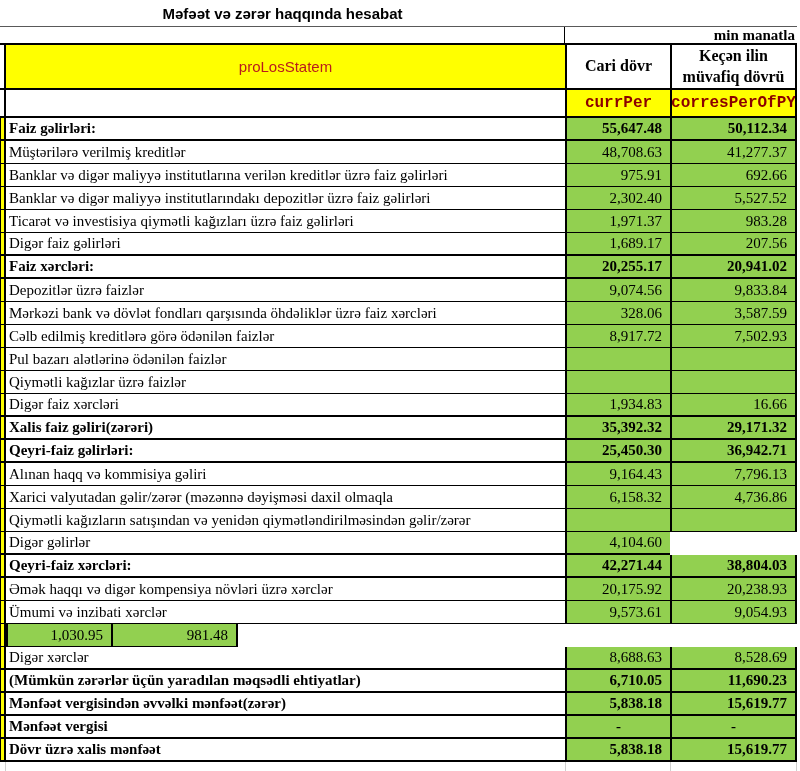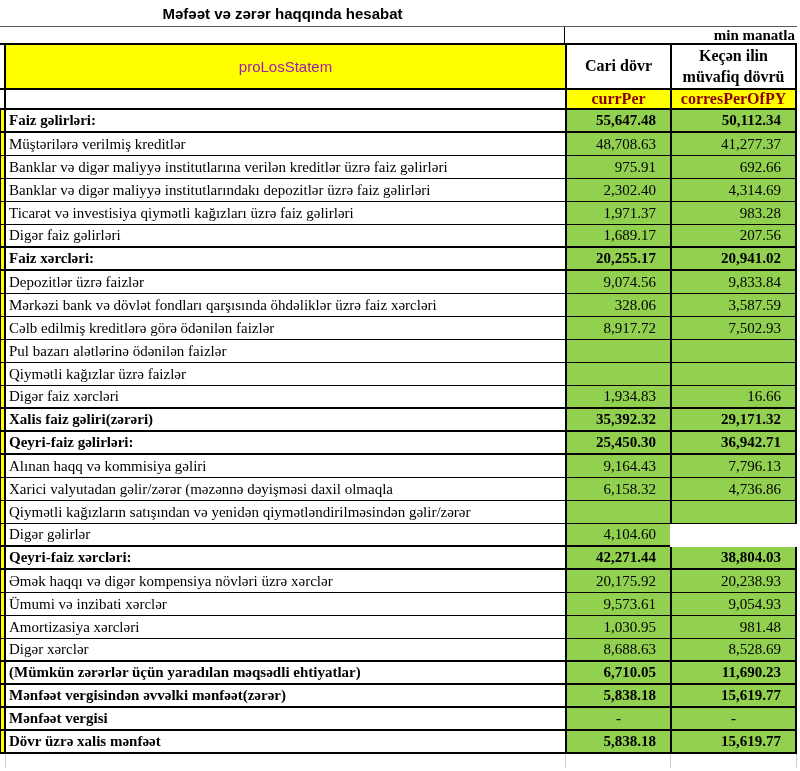--- a/index.html
+++ b/index.html
@@ -39,46 +39,46 @@
   .c-curr{width:105px;border-left:2px solid #000;}
   .c-prev{width:127px;border-left:2px solid #000;border-right:2px solid #000;}
 
   
   .head-row{height:47px;border-top:2px solid #000;}
   .head-row .cell{border-bottom:2px solid #000;}
   .head-row .c-strip{background:#fff;border-right:2px solid #000;}
   .head-row .c-label{
     background:var(--yellow);justify-content:center;
     font-family:"Liberation Sans","DejaVu Sans",sans-serif;
-    font-size:15px;color:#a21caf;
+    font-size:15px;color:#b91c1c;
   }
   .head-row .c-curr,.head-row .c-prev{
     background:#fff;justify-content:center;text-align:center;
     font-weight:bold;font-size:16px;line-height:1.3;
   }
 
   
-  .code-row{height:20px;}
+  .code-row{height:28px;font-family:Liberation Mono, monospace;}
   .code-row .cell{border-bottom:2px solid #000;}
   .code-row .c-strip{background:#fff;border-right:2px solid #000;}
   .code-row .c-label{background:#fff;}
   .code-row .c-curr,.code-row .c-prev{
     background:var(--yellow);justify-content:center;
     font-weight:bold;font-size:16px;color:var(--darkred);
   }
 
   
   .data-row{height:23px;font-size:15px;}
   .data-row .cell{border-bottom:1px solid #000;}
   .data-row.thick .cell{border-bottom:2px solid #000;}
   .data-row.bold{font-weight:bold;}
   .data-row .c-strip{background:var(--yellow);border-left:1px solid #000;border-right:2px solid #000;}
   .data-row .c-label{background:#fff;padding-left:3px;white-space:nowrap;}
   .data-row .c-curr,.data-row .c-prev{
-    background:var(--green);justify-content:flex-end;padding-right:14px;
+    background:var(--green);justify-content:flex-end;padding-right:8px;
     font-variant-numeric:tabular-nums;
   }
   .data-row .dash{justify-content:center;padding-right:0;}
 
   
   .below{display:flex;height:14px;}
   .below .b-strip{width:6px;border-right:1px solid #cfcfcf;}
   .below .b-label{width:559px;}
   .below .b-curr{width:105px;border-left:1px solid #cfcfcf;}
   .below .b-prev{width:127px;border-left:1px solid #cfcfcf;border-right:1px solid #cfcfcf;}
@@ -128,21 +128,21 @@
         <div class="trow data-row">
           <div class="cell c-strip"></div>
           <div class="cell c-label">Banklar və digər maliyyə institutlarına verilən kreditlər üzrə faiz gəlirləri</div>
           <div class="cell c-curr">975.91</div>
           <div class="cell c-prev">692.66</div>
         </div>
         <div class="trow data-row">
           <div class="cell c-strip"></div>
           <div class="cell c-label">Banklar və digər maliyyə institutlarındakı depozitlər üzrə faiz gəlirləri</div>
           <div class="cell c-curr">2,302.40</div>
-          <div class="cell c-prev">4,314.69</div>
+          <div class="cell c-prev">5,527.52</div>
         </div>
         <div class="trow data-row">
           <div class="cell c-strip"></div>
           <div class="cell c-label">Ticarət və investisiya qiymətli kağızları üzrə faiz gəlirləri</div>
           <div class="cell c-curr">1,971.37</div>
           <div class="cell c-prev">983.28</div>
         </div>
         <div class="trow data-row thick">
           <div class="cell c-strip"></div>
           <div class="cell c-label">Digər faiz gəlirləri</div>
@@ -239,21 +239,20 @@
           <div class="cell c-prev">20,238.93</div>
         </div>
         <div class="trow data-row">
           <div class="cell c-strip"></div>
           <div class="cell c-label">Ümumi və inzibati xərclər</div>
           <div class="cell c-curr">9,573.61</div>
           <div class="cell c-prev">9,054.93</div>
         </div>
         <div class="trow data-row">
           <div class="cell c-strip"></div>
-          <div class="cell c-label">Amortizasiya xərcləri</div>
           <div class="cell c-curr">1,030.95</div>
           <div class="cell c-prev">981.48</div>
         </div>
         <div class="trow data-row thick">
           <div class="cell c-strip"></div>
           <div class="cell c-label">Digər xərclər</div>
           <div class="cell c-curr">8,688.63</div>
           <div class="cell c-prev">8,528.69</div>
         </div>
         <div class="trow data-row bold thick">

